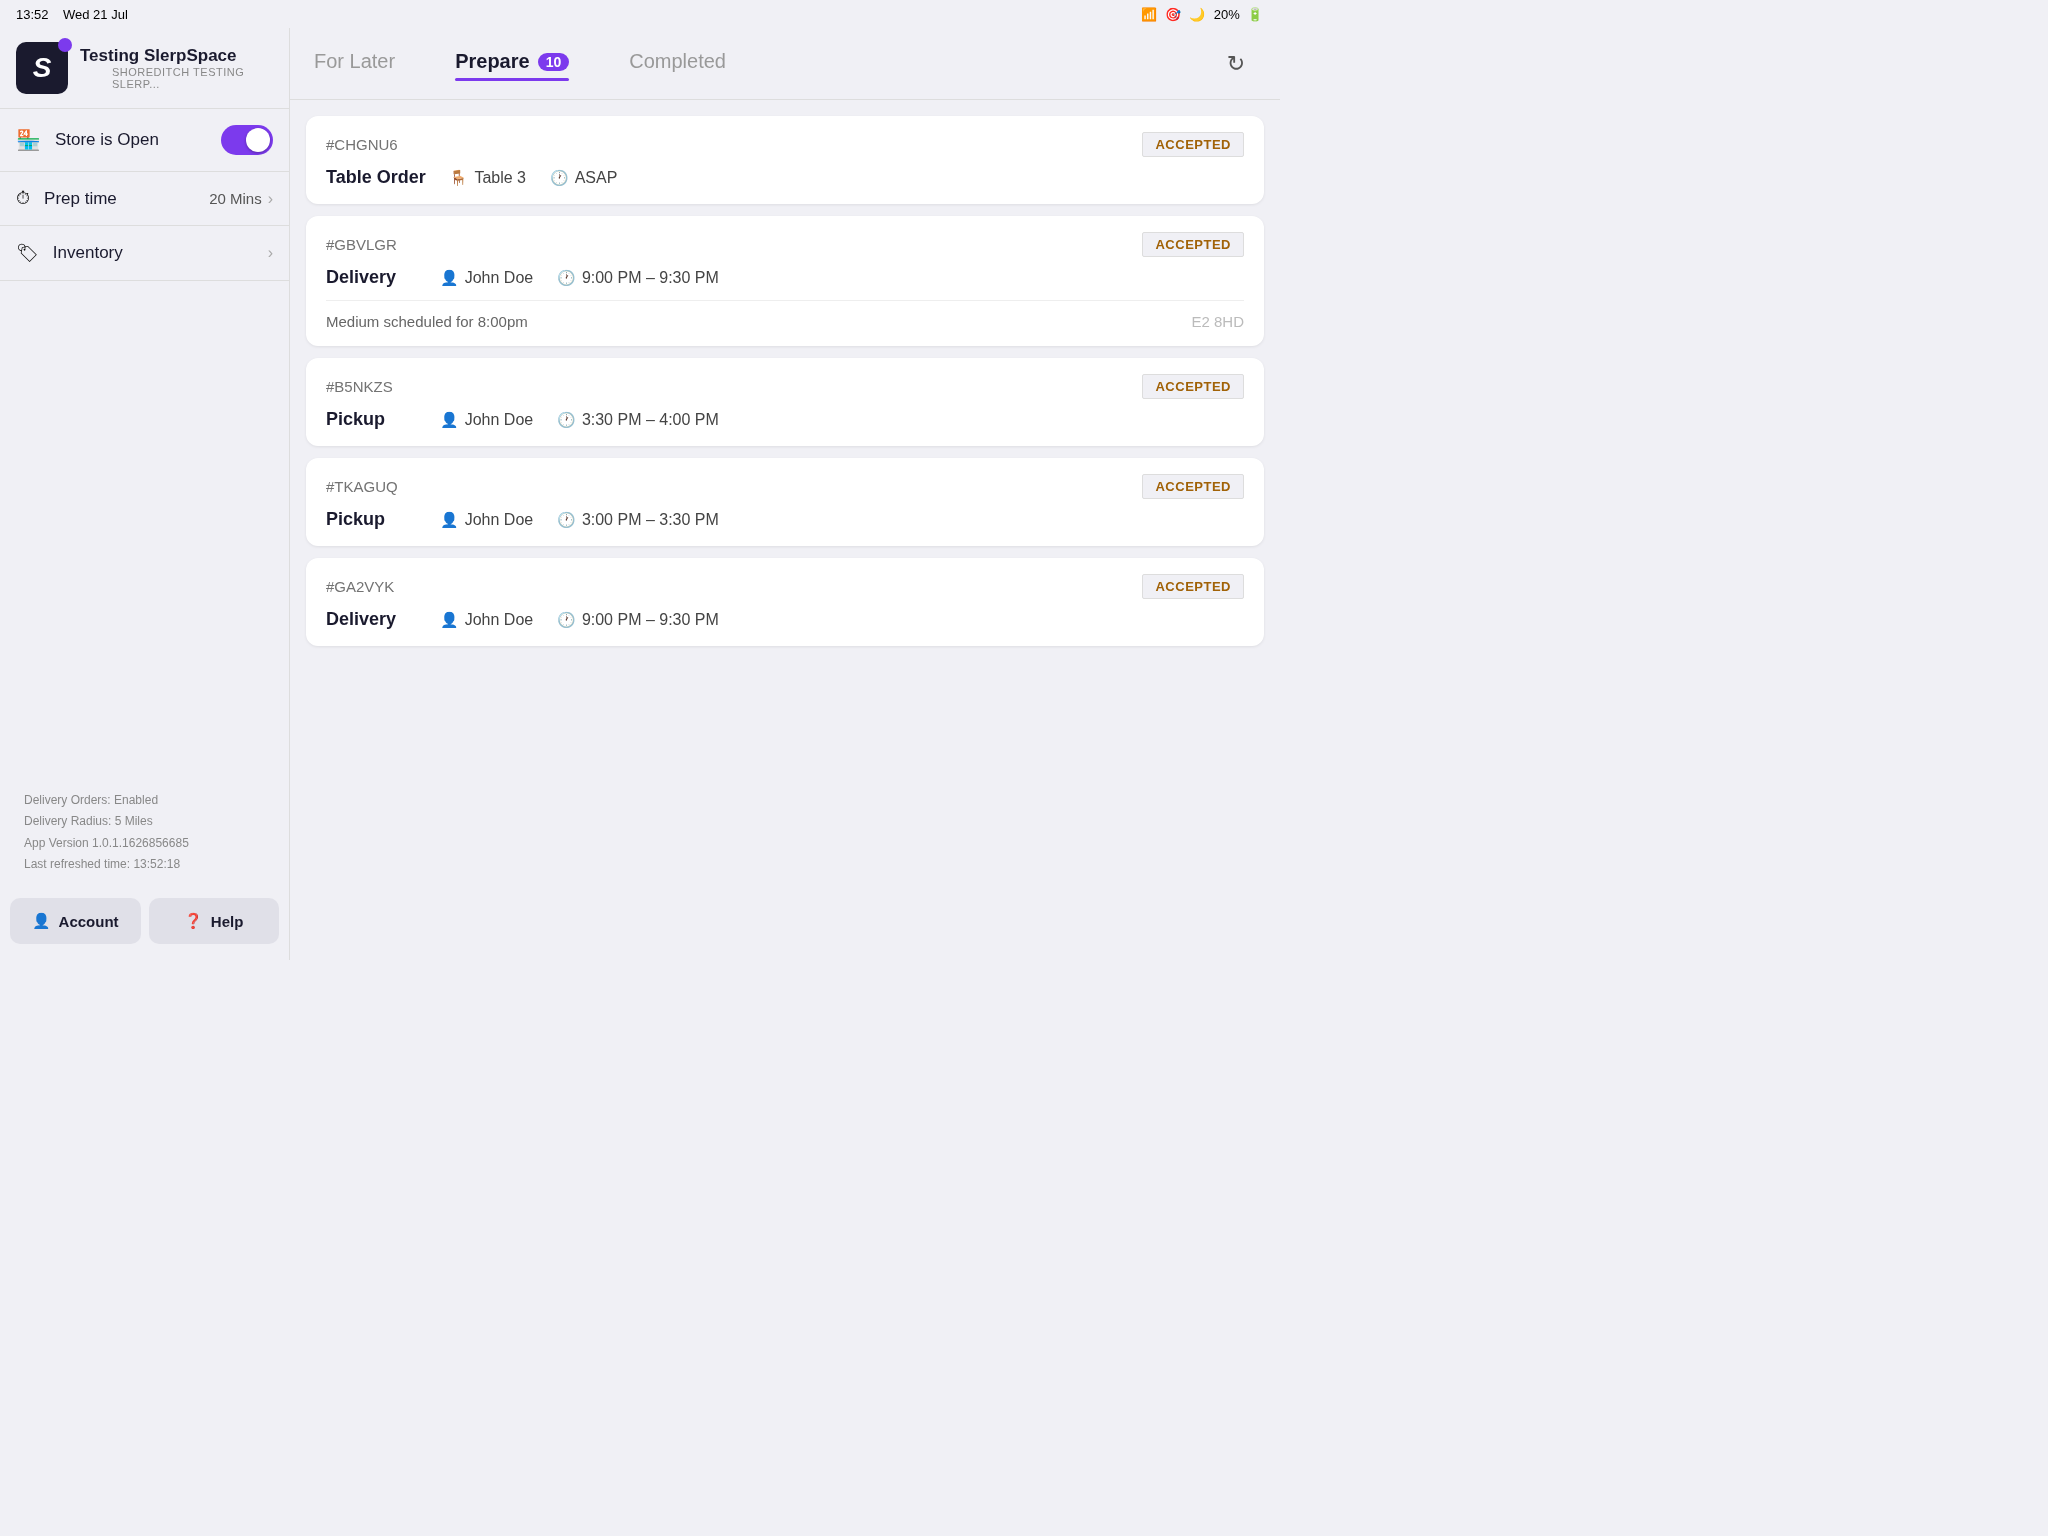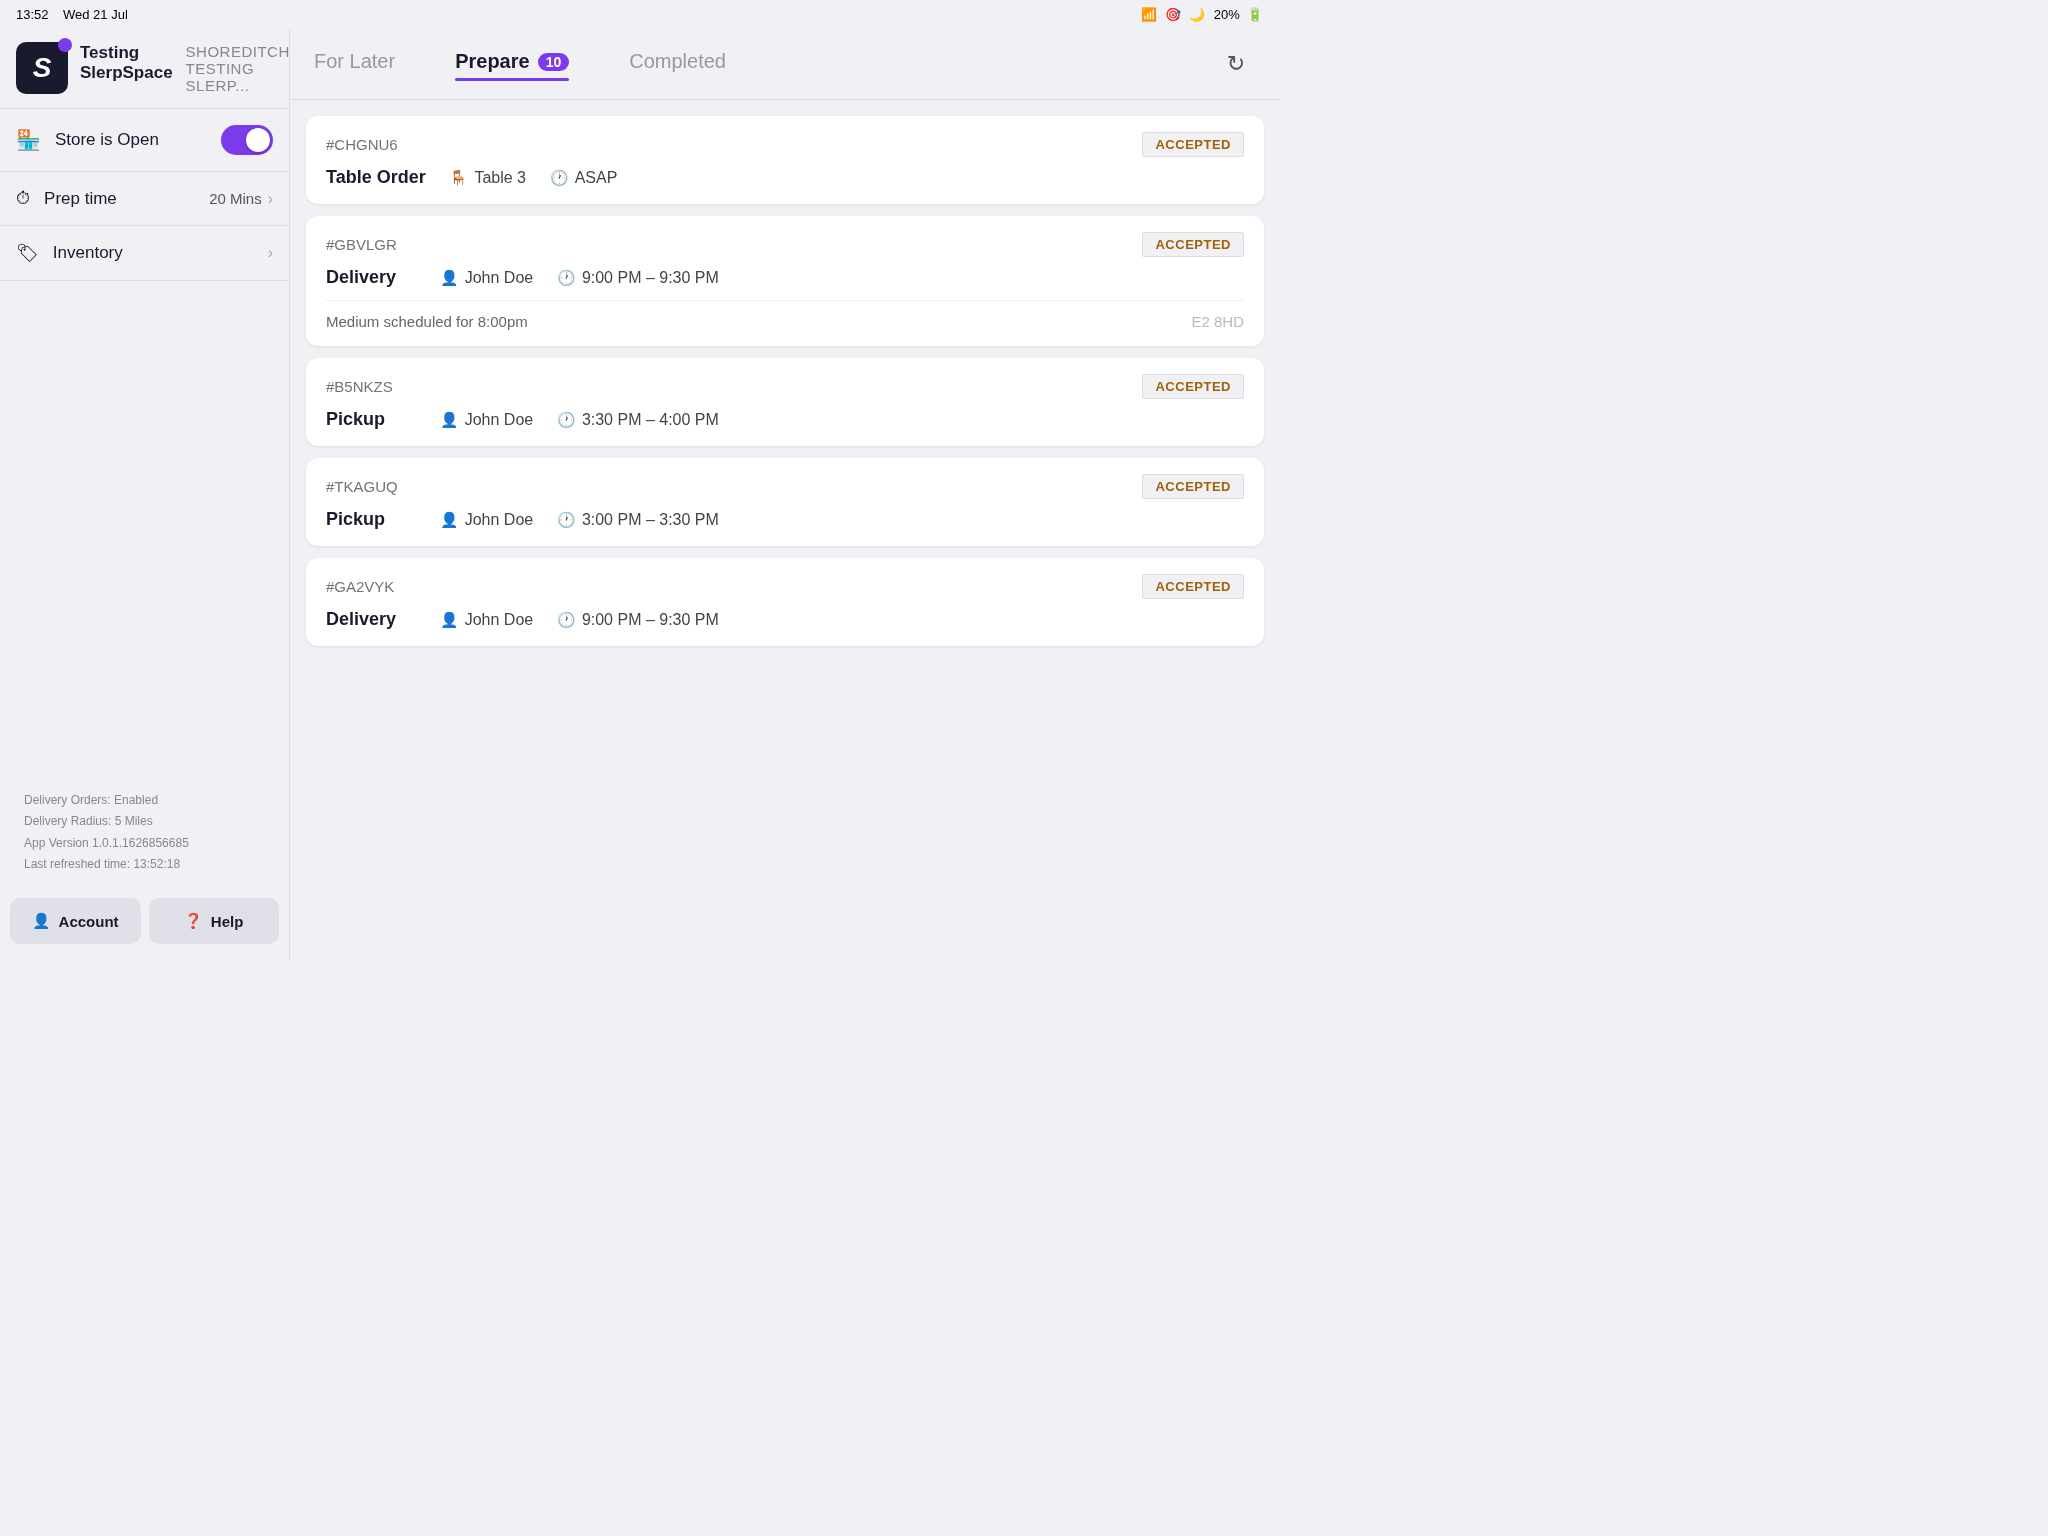--- a/index.html
+++ b/index.html
@@ -73,33 +73,33 @@
       position: absolute;
       top: -4px;
       right: -4px;
       width: 14px;
       height: 14px;
       background: #7c3aed;
       border-radius: 50%;
     }
     .brand-info {
       display: flex;
-      flex-direction: row;
-      gap: 13px;
+      flex-direction: column;
     }
     .brand-name {
       font-size: 17px;
       font-weight: 700;
       color: #1a1a2e;
     }
     .brand-sub {
-      font-size: 15px;
+      font-size: 11px;
       color: #888;
       text-transform: uppercase;
       letter-spacing: 0.5px;
+      margin-left: 32px;
     }
 
     .sidebar-divider {
       height: 1px;
       background: #ddd;
       margin: 0 0;
     }
 
     .sidebar-item {
       display: flex;

